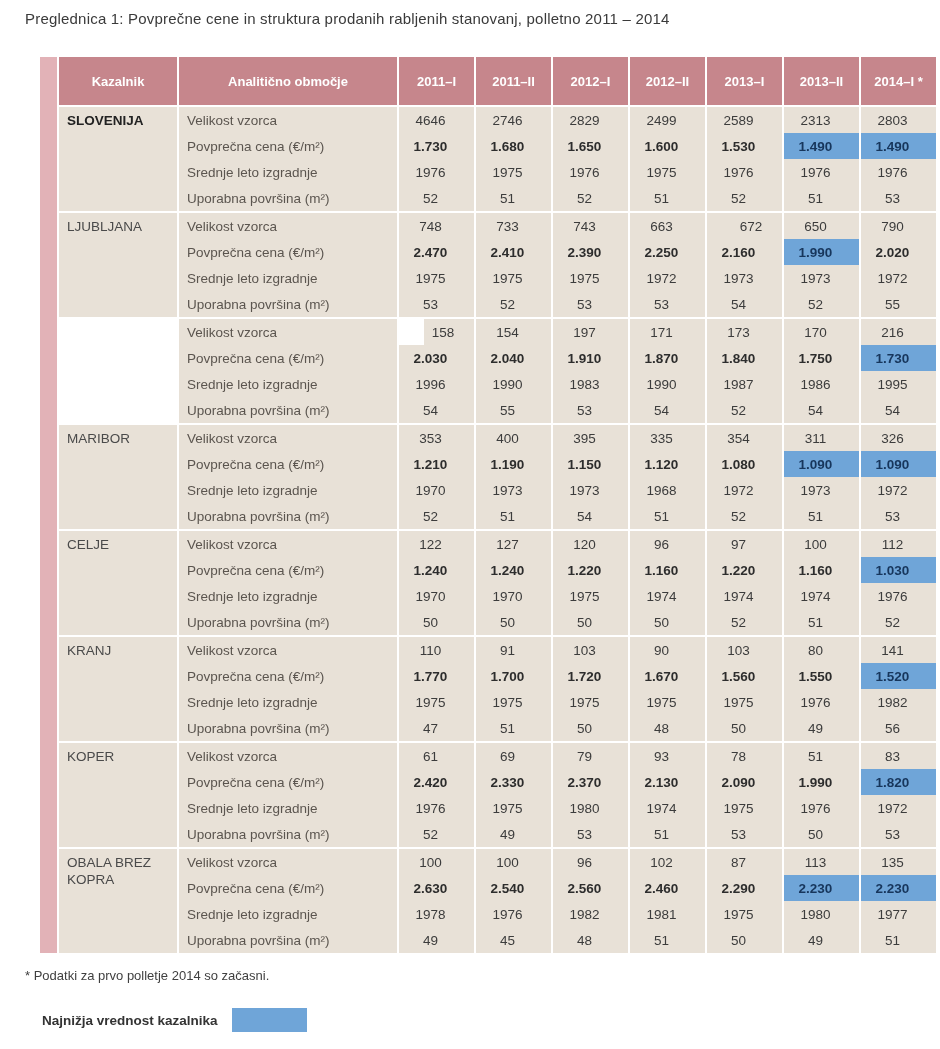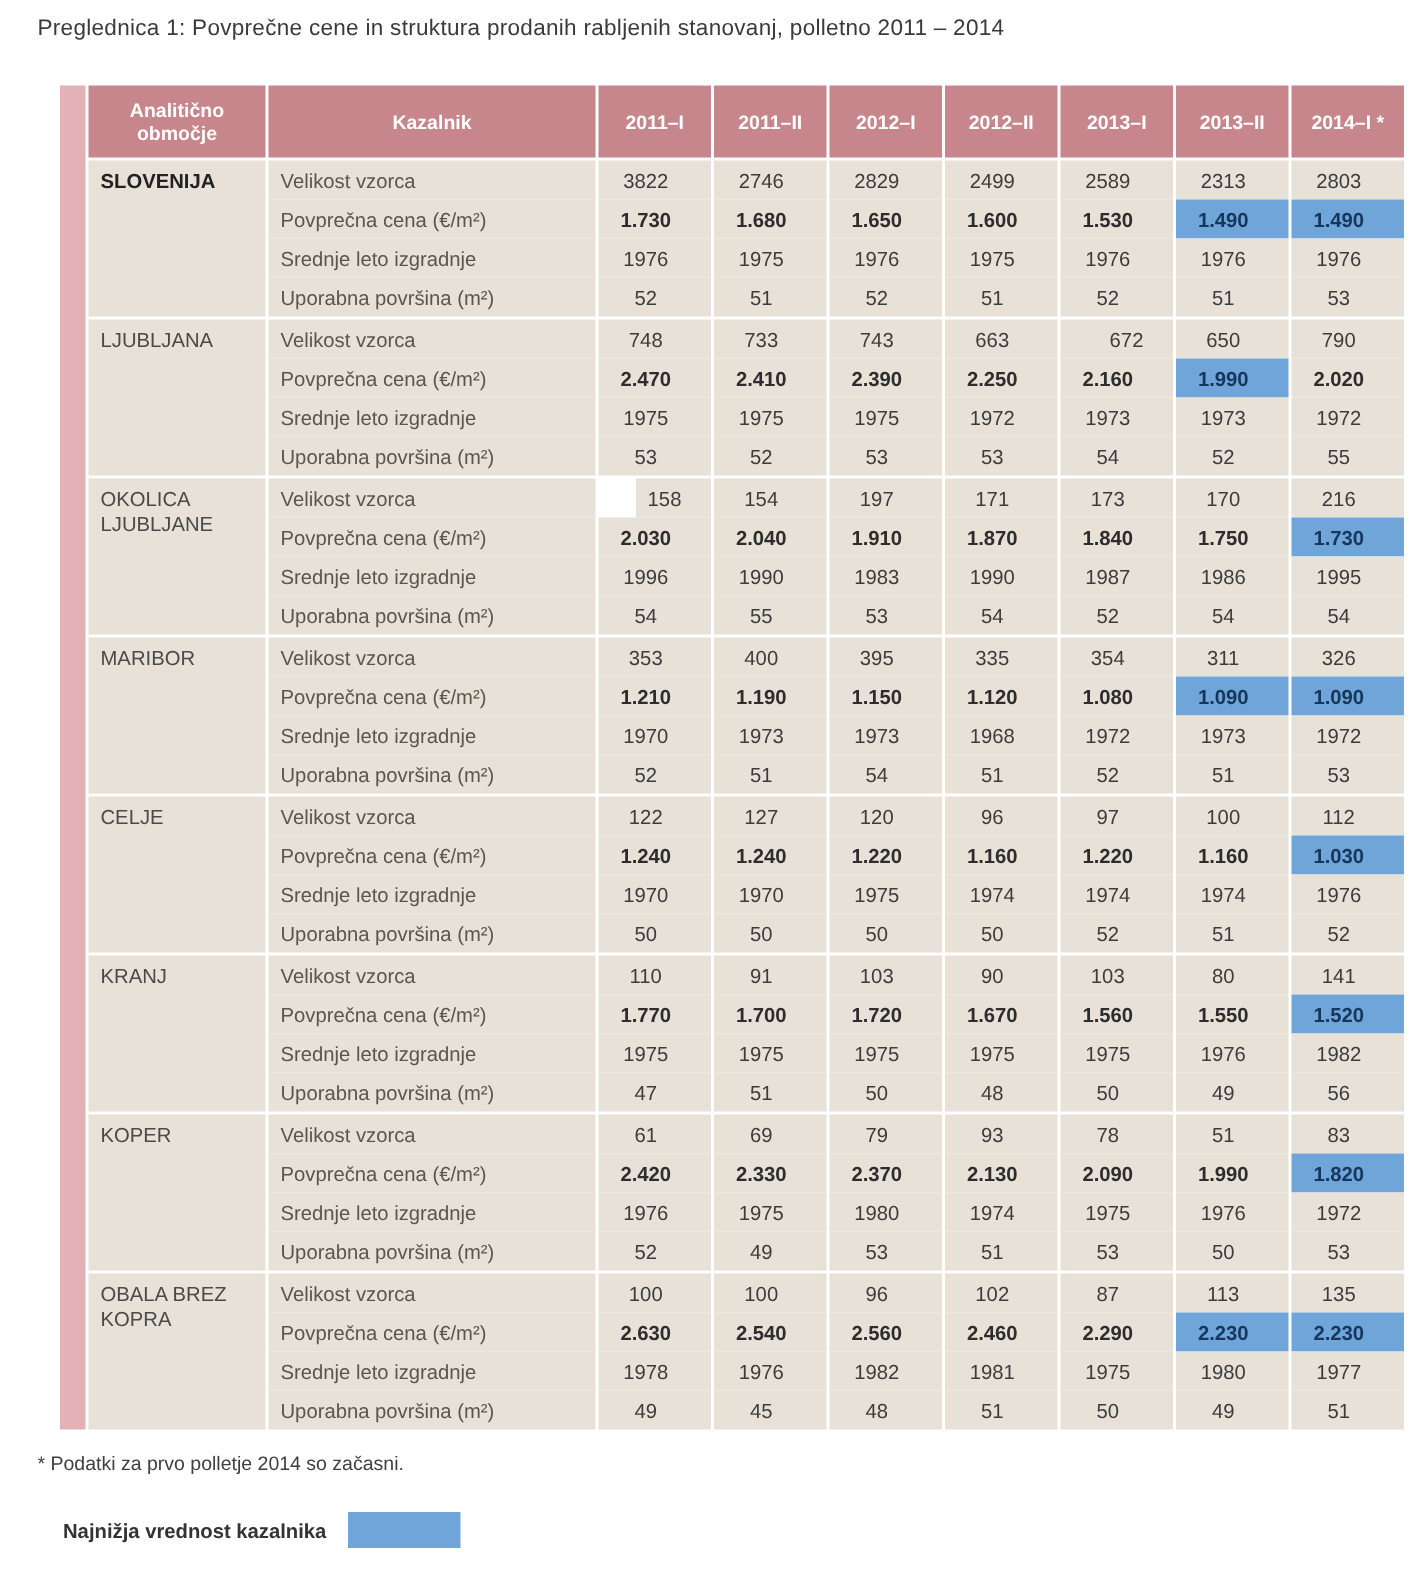--- a/index.html
+++ b/index.html
@@ -31,35 +31,35 @@
 <body>
 
 <div class="page">
 
   <div class="title">Preglednica 1: Povprečne cene in struktura prodanih rabljenih stanovanj, polletno 2011 – 2014</div>
 
   <div class="tbl">
     <div class="strip"></div>
     <div class="gridwrap">
       <div class="hdr">
+        <div class="hcell">Kazalnik</div>
         <div class="hcell">Analitično območje</div>
-        <div class="hcell">Kazalnik</div>
         <div class="hcell">2011–I</div>
         <div class="hcell">2011–II</div>
         <div class="hcell">2012–I</div>
         <div class="hcell">2012–II</div>
         <div class="hcell">2013–I</div>
         <div class="hcell">2013–II</div>
         <div class="hcell">2014–I *</div>
       </div>
       <div id="table-blocks">
           <div class="block">
             <div class="cell region bold">SLOVENIJA</div>
             <div class="cell kaz" style="grid-row: 1;">Velikost vzorca</div>
-            <div class="cell val" style="grid-area: 1 / 3;">3822</div>
+            <div class="cell val" style="grid-area: 1 / 3;">4646</div>
             <div class="cell val" style="grid-area: 1 / 4;">2746</div>
             <div class="cell val" style="grid-area: 1 / 5;">2829</div>
             <div class="cell val" style="grid-area: 1 / 6;">2499</div>
             <div class="cell val" style="grid-area: 1 / 7;">2589</div>
             <div class="cell val" style="grid-area: 1 / 8;">2313</div>
             <div class="cell val" style="grid-area: 1 / 9;">2803</div>
             <div class="cell kaz" style="grid-row: 2;">Povprečna cena (€/m²)</div>
             <div class="cell val bold" style="grid-area: 2 / 3;">1.730</div>
             <div class="cell val bold" style="grid-area: 2 / 4;">1.680</div>
             <div class="cell val bold" style="grid-area: 2 / 5;">1.650</div>
@@ -113,21 +113,20 @@
             <div class="cell kaz" style="grid-row: 4;">Uporabna površina (m²)</div>
             <div class="cell val" style="grid-area: 4 / 3;">53</div>
             <div class="cell val" style="grid-area: 4 / 4;">52</div>
             <div class="cell val" style="grid-area: 4 / 5;">53</div>
             <div class="cell val" style="grid-area: 4 / 6;">53</div>
             <div class="cell val" style="grid-area: 4 / 7;">54</div>
             <div class="cell val" style="grid-area: 4 / 8;">52</div>
             <div class="cell val" style="grid-area: 4 / 9;">55</div>
           </div>
           <div class="block">
-            <div class="cell region">OKOLICA LJUBLJANE</div>
             <div class="cell kaz" style="grid-row: 1;">Velikost vzorca</div>
             <div class="cell val" style="grid-area: 1 / 3; margin-left: 25px;">158</div>
             <div class="cell val" style="grid-area: 1 / 4;">154</div>
             <div class="cell val" style="grid-area: 1 / 5;">197</div>
             <div class="cell val" style="grid-area: 1 / 6;">171</div>
             <div class="cell val" style="grid-area: 1 / 7;">173</div>
             <div class="cell val" style="grid-area: 1 / 8;">170</div>
             <div class="cell val" style="grid-area: 1 / 9;">216</div>
             <div class="cell kaz" style="grid-row: 2;">Povprečna cena (€/m²)</div>
             <div class="cell val bold" style="grid-area: 2 / 3;">2.030</div>

